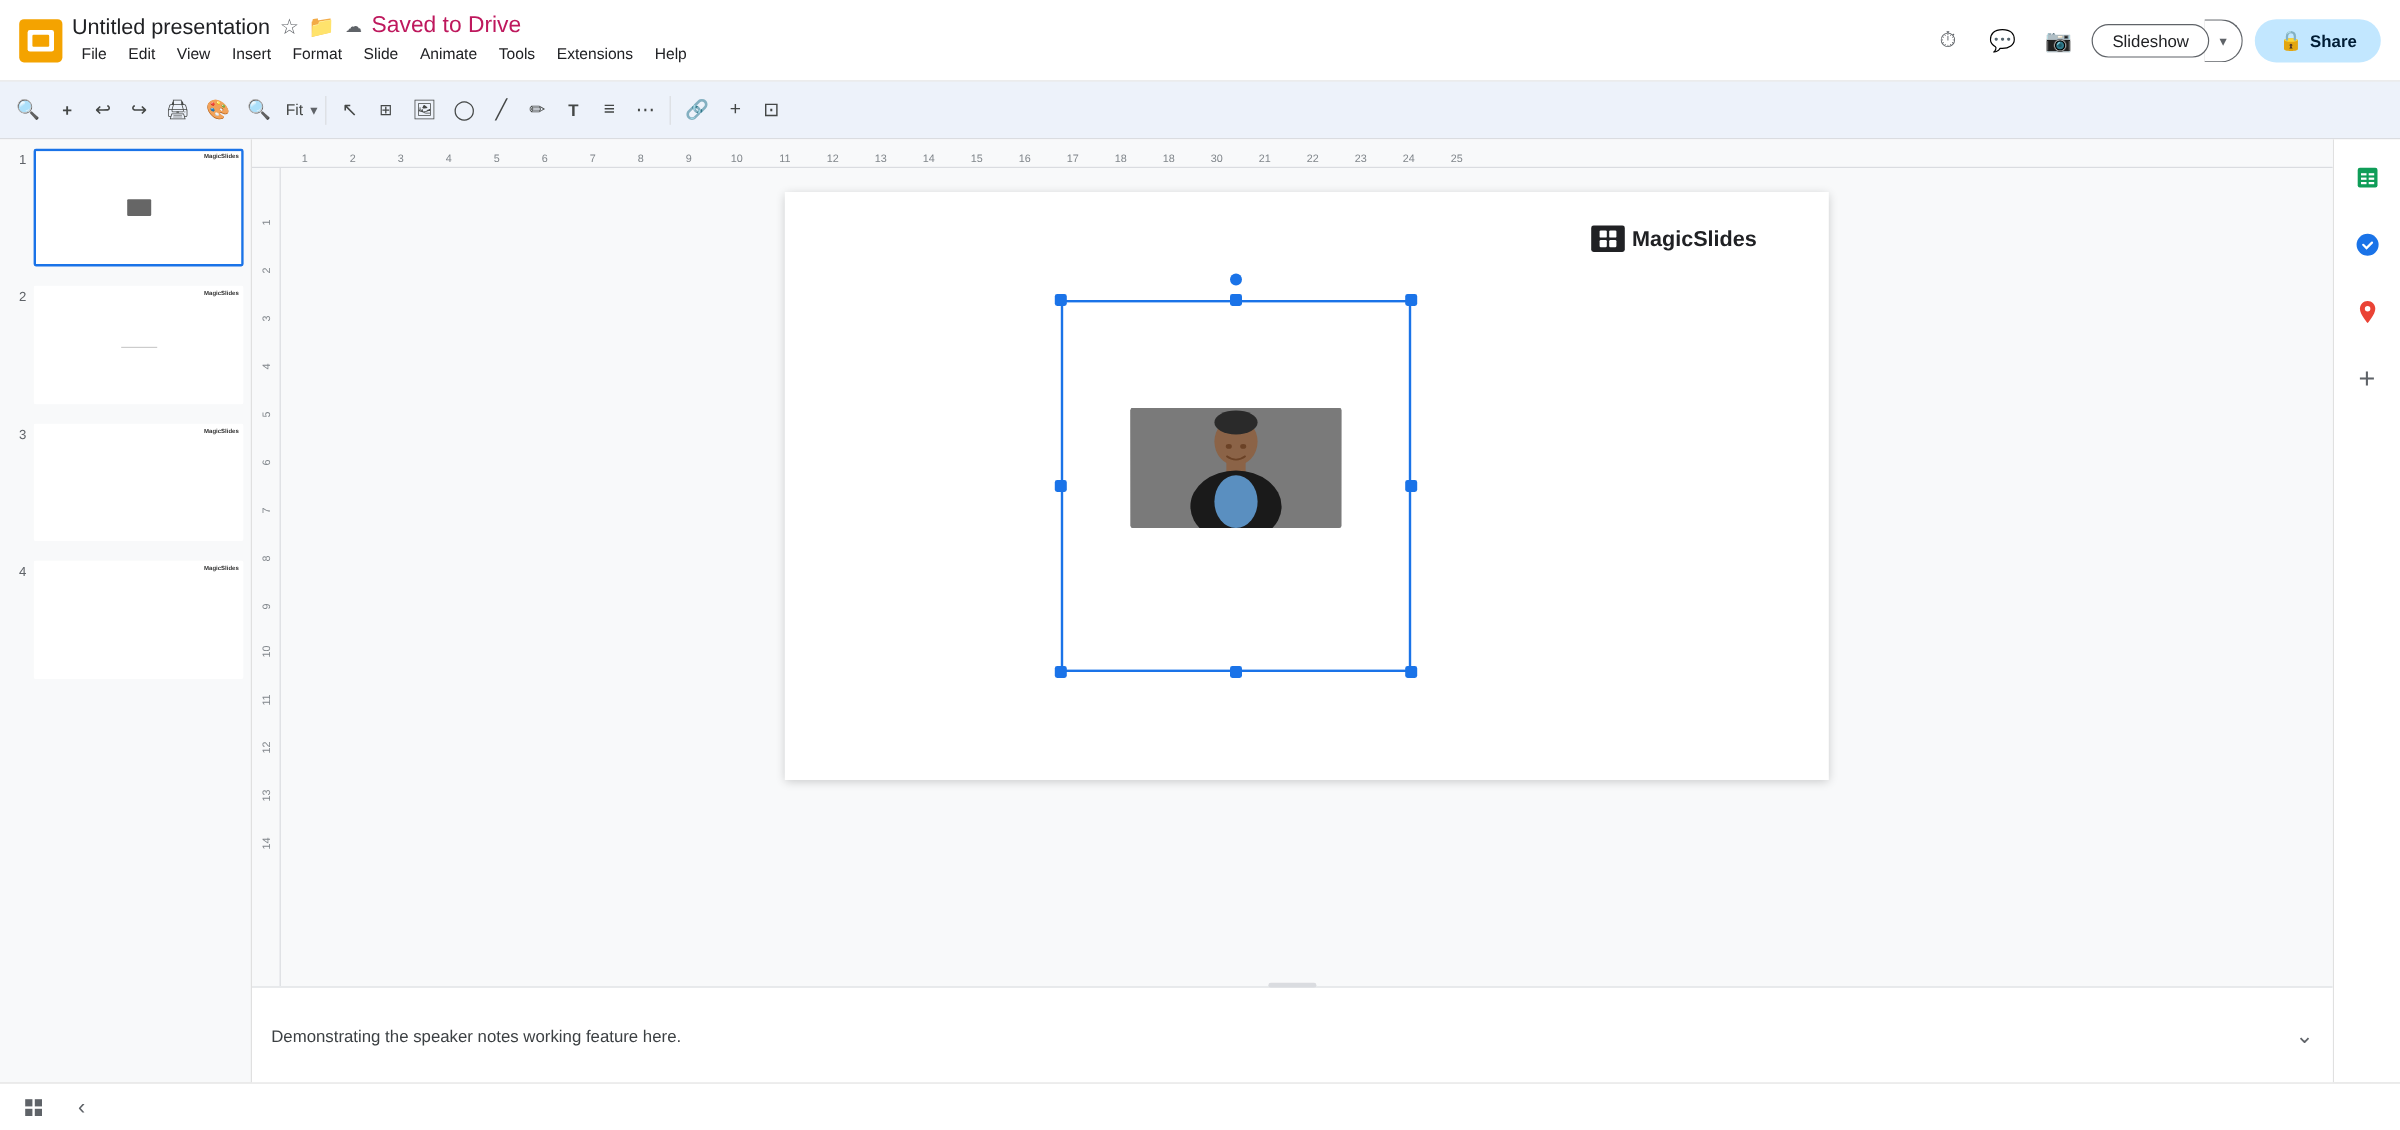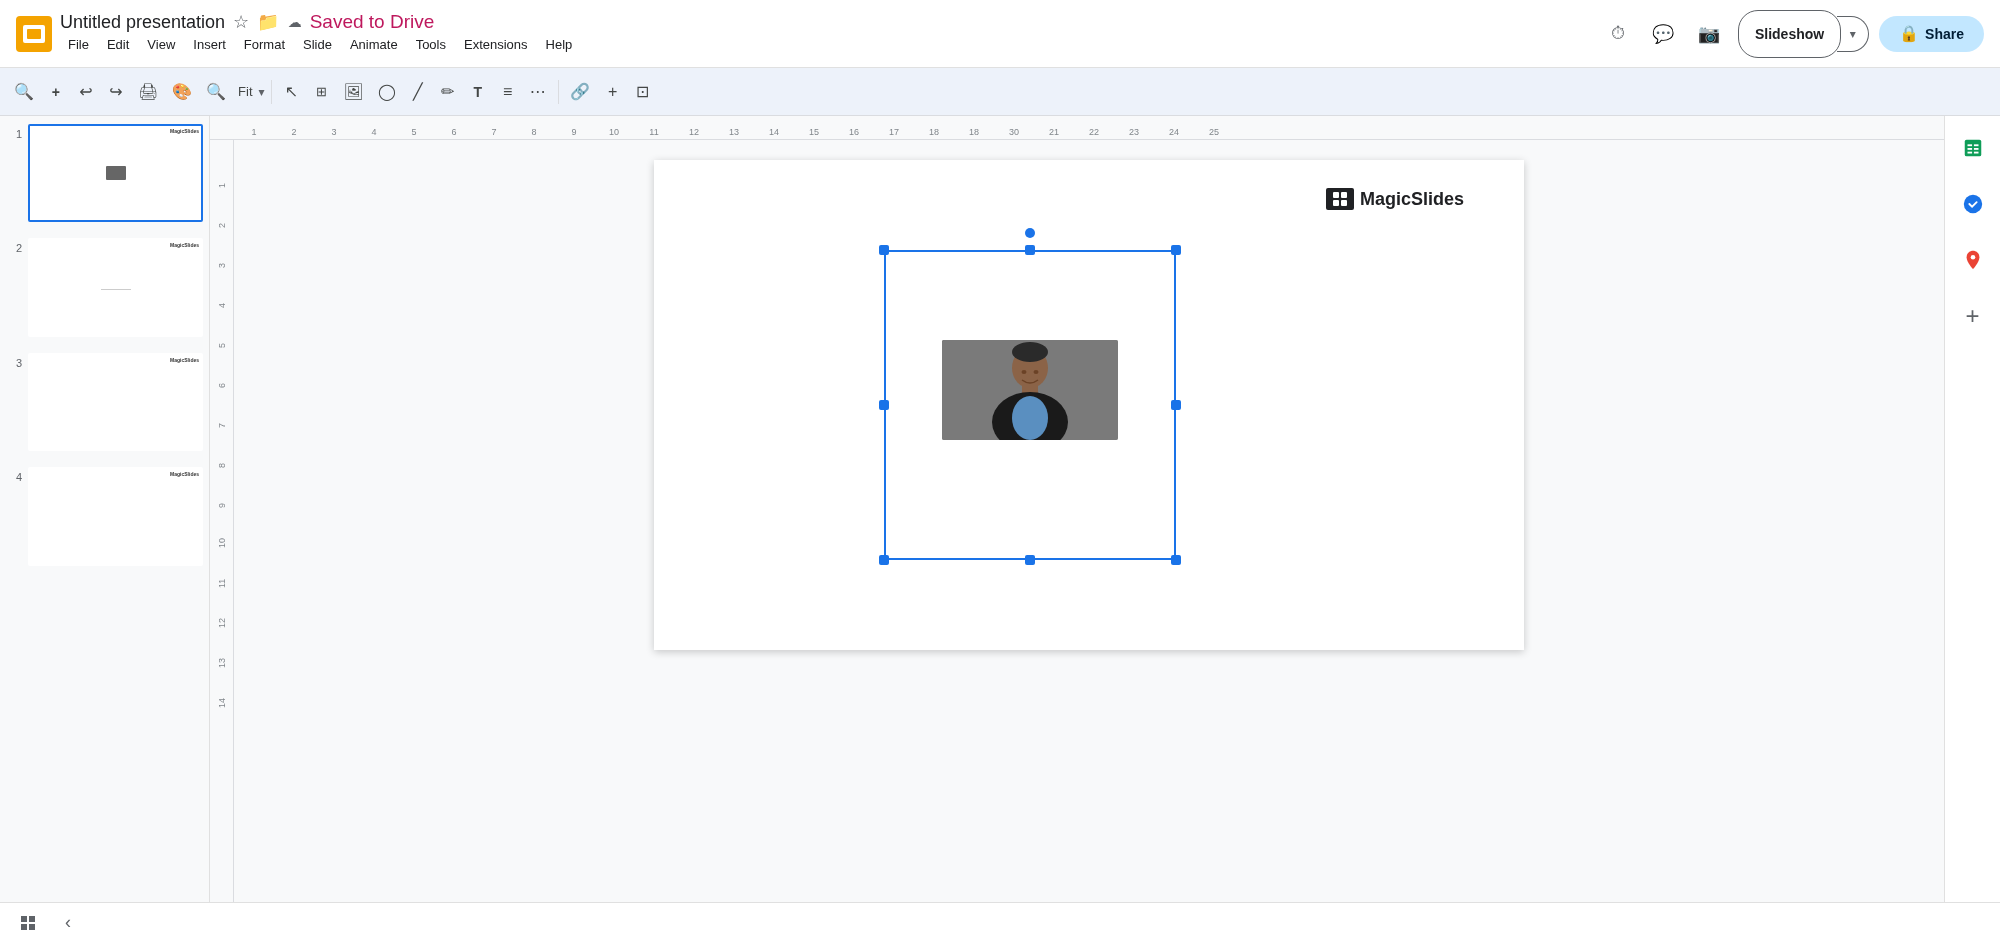--- a/index.html
+++ b/index.html
@@ -45,24 +45,24 @@
     }
     .title-spacer { flex: 1; }
     .title-right { display: flex; align-items: center; gap: 10px; }
     .icon-btn {
       width: 36px; height: 36px; border-radius: 50%;
       border: none; background: transparent; cursor: pointer;
       display: flex; align-items: center; justify-content: center;
       font-size: 18px; color: #5f6368;
     }
     .slideshow-btn {
-      height: 48px; border: 1.5px solid #5f6368; background: transparent;
+      height: 28px; border: 1.5px solid #5f6368; background: transparent;
       border-radius: 20px; padding: 0 16px; font-size: 14px; cursor: pointer;
       color: #202124; display: flex; align-items: center; gap: 4px;
-      font-weight: 700;
+      font-weight: 400;
     }
     .slideshow-dropdown {
       width: 32px; height: 36px; border: 1.5px solid #5f6368; border-left: none;
       background: transparent; border-radius: 0 20px 20px 0; cursor: pointer;
       display: flex; align-items: center; justify-content: center;
       margin-left: -4px; color: #5f6368; font-size: 12px;
     }
     .share-btn {
       height: 36px; background: #c2e7ff; border: none;
       border-radius: 20px; padding: 0 20px; font-size: 14px; cursor: pointer;
@@ -675,20 +675,25 @@
                   <path d="M 80 40 Q 88 46 96 40" stroke="#6b4226" stroke-width="1.5" fill="none"></path>
                 </svg>
               </div>
             </div>
           </div>
 
         </div>
       </div>
     </div>
 
+    <div id="notes-area">
+      <div class="notes-resize-handle"></div>
+      <span class="notes-text">Demonstrating the speaker notes working feature here.</span>
+      <button class="notes-expand-btn">⌄</button>
+    </div>
 
   </div>
 
   <div id="right-sidebar">
     <button class="sidebar-icon-btn" style="color:#0f9d58;">
       <svg width="22" height="22" viewBox="0 0 24 24" fill="none" xmlns="http://www.w3.org/2000/svg">
         <rect x="3" y="3" width="18" height="18" rx="2" fill="#0f9d58"></rect>
         <rect x="6" y="8" width="5" height="2" fill="white"></rect>
         <rect x="13" y="8" width="5" height="2" fill="white"></rect>
         <rect x="6" y="12" width="5" height="2" fill="white"></rect>

